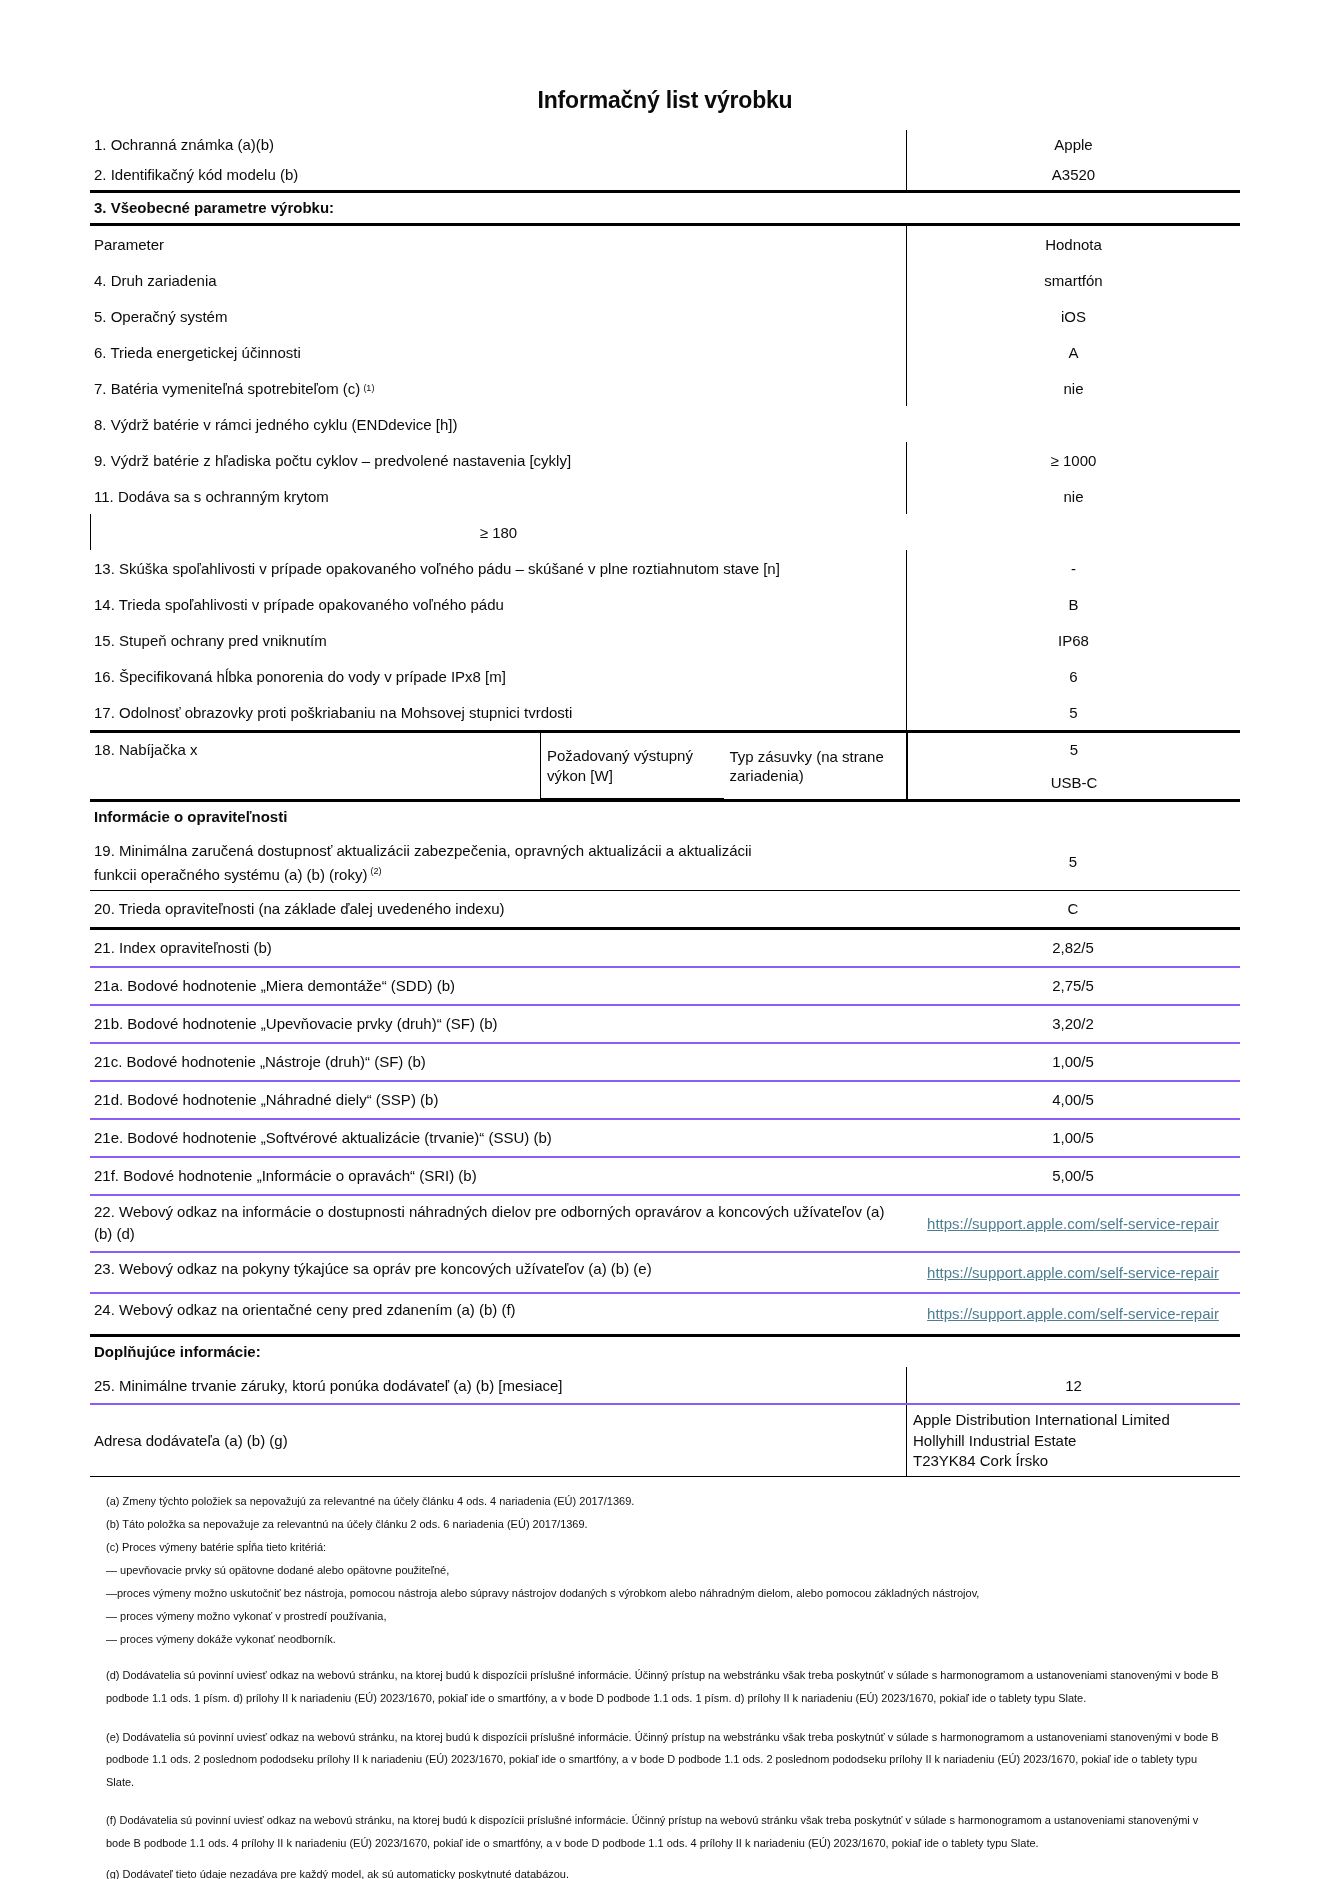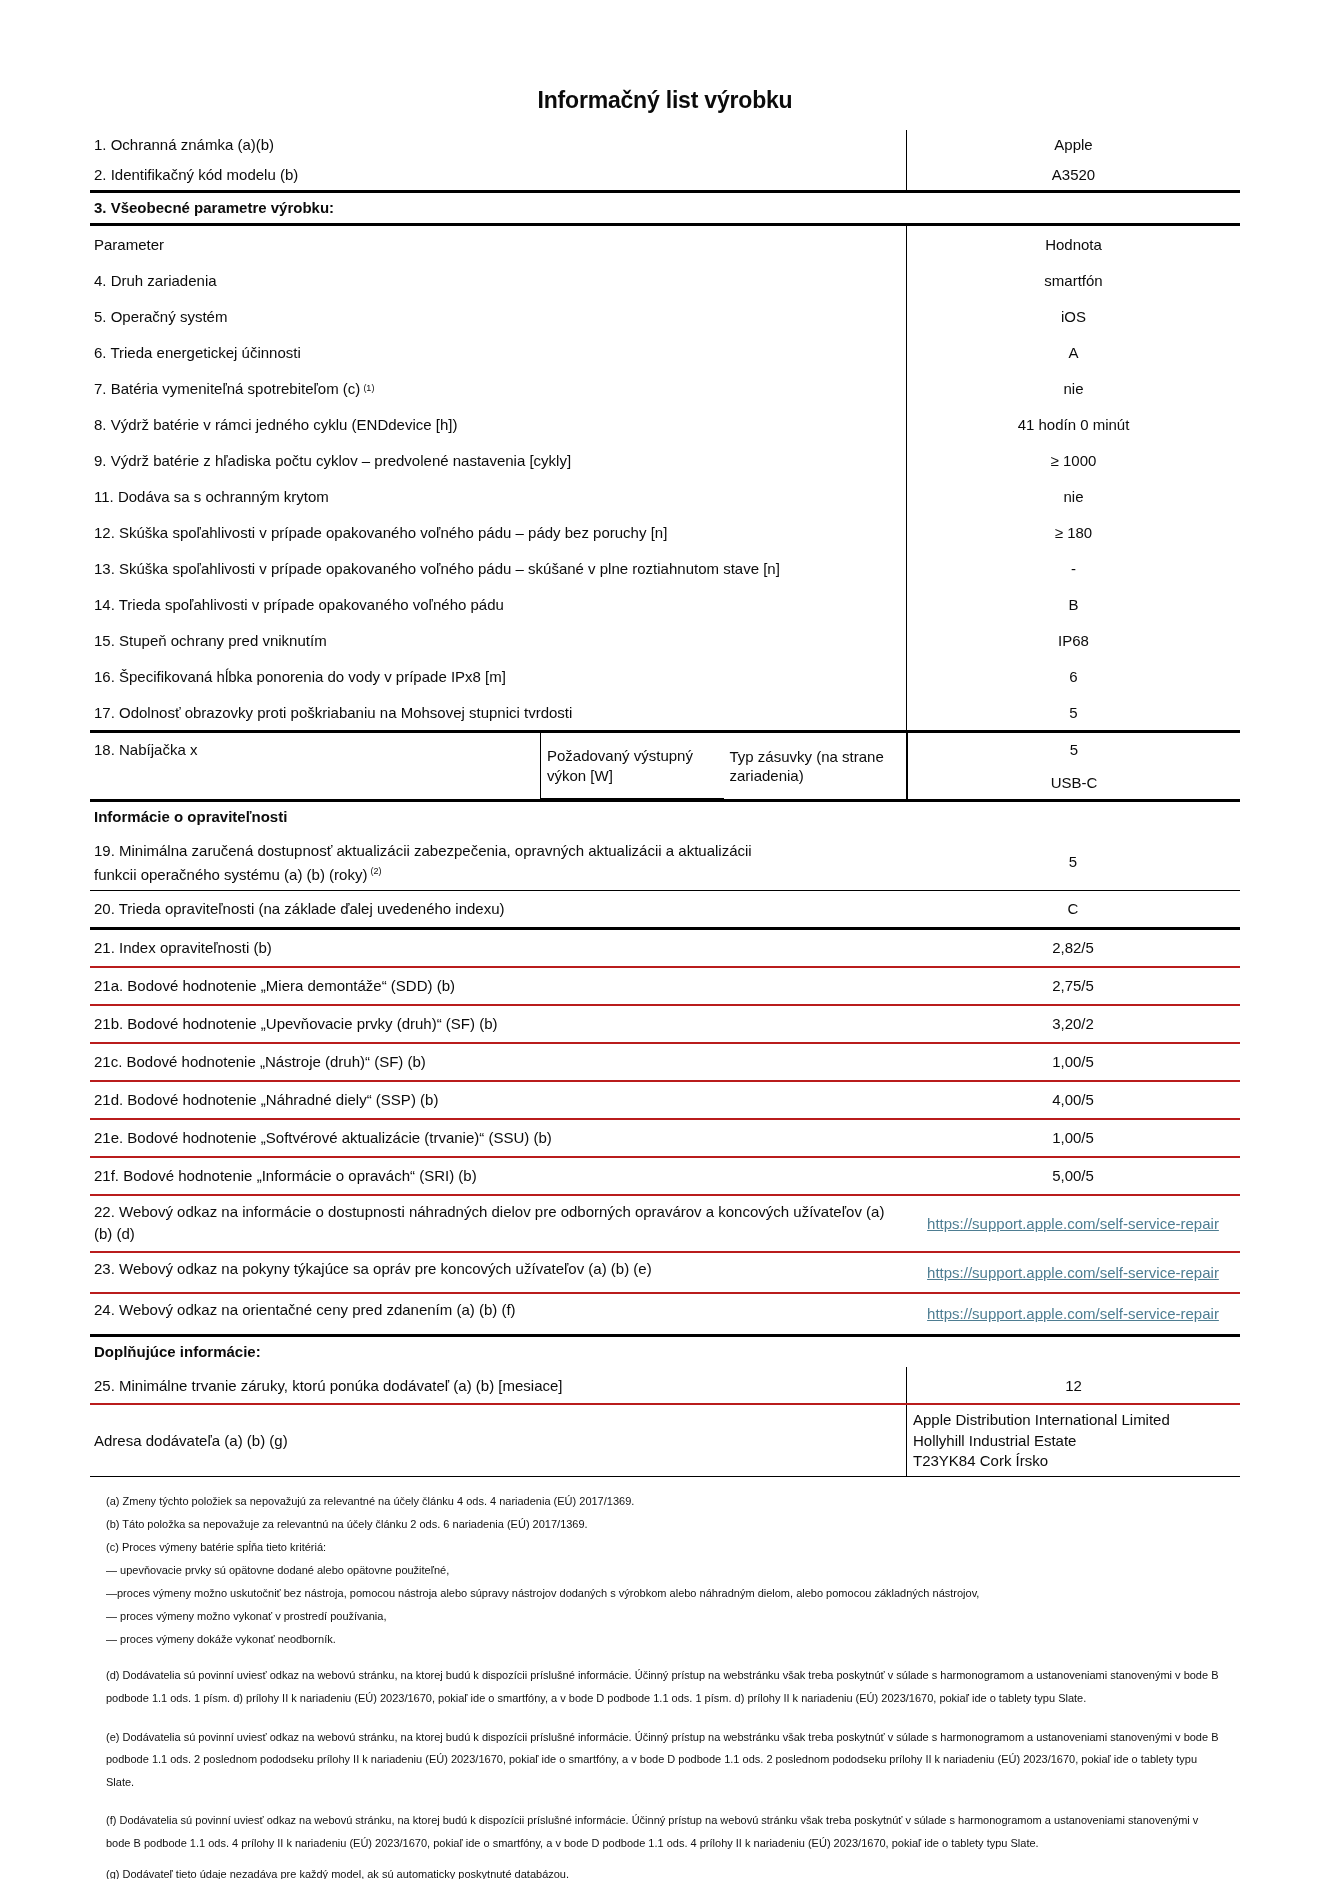--- a/index.html
+++ b/index.html
@@ -18,21 +18,21 @@
   
   .trow{display:grid;grid-template-columns:816px 334px;min-height:30px;}
   .trow .lbl{display:flex;align-items:center;padding:2px 10px 2px 4px;}
   .trow .val{display:flex;align-items:center;justify-content:center;text-align:center;padding:2px 4px;}
   .divided .val{border-left:1px solid #000;}
   .h36{min-height:36px;}
   .sup{font-size:9px;vertical-align:super;margin-left:3px;line-height:1;}
   
   .rule3{border-top:3px solid #000;}
   .b1{border-bottom:1px solid #000;}
-  .b2{border-bottom:2px solid #b91c1c;}
+  .b2{border-bottom:2px solid #8b5cf6;}
   .b3{border-bottom:3px solid #000;}
   .sec-header{font-weight:700;padding:5px 0 6px 4px;}
   
   .row18{display:grid;grid-template-columns:450px 366px 334px;min-height:66px;}
   .row18 .c1{display:flex;align-items:flex-start;padding:7px 8px 0 4px;}
   .row18 .c2{border-left:1px solid #000;display:flex;}
   .row18 .c3{border-left:2px solid #000;display:flex;flex-direction:column;}
   .row18 .sub{flex:1;display:flex;align-items:center;padding-left:6px;}
   .row18 .sub-top{border-bottom:1px solid #000;}
   .row18 .subv{flex:1;display:flex;align-items:center;justify-content:center;}
@@ -90,32 +90,30 @@
   </div>
   <div class="trow divided h36">
     <div class="lbl">
         <span>7. Batéria vymeniteľná spotrebiteľom (c)</span>
         <sup class="sup">(1)</sup>
       </div>
     <div class="val">nie</div>
   </div>
   <div class="trow divided h36">
     <div class="lbl">8. Výdrž batérie v rámci jedného cyklu (ENDdevice [h])</div>
-    <div class="val">41 hodín 0 minút</div>
   </div>
   <div class="trow divided h36">
     <div class="lbl">9. Výdrž batérie z hľadiska počtu cyklov – predvolené nastavenia [cykly]</div>
     <div class="val">≥ 1000</div>
   </div>
   <div class="trow divided h36">
     <div class="lbl">11. Dodáva sa s ochranným krytom</div>
     <div class="val">nie</div>
   </div>
   <div class="trow divided h36">
-    <div class="lbl">12. Skúška spoľahlivosti v prípade opakovaného voľného pádu – pády bez poruchy [n]</div>
     <div class="val">≥ 180</div>
   </div>
   <div class="trow divided h36">
     <div class="lbl">13. Skúška spoľahlivosti v prípade opakovaného voľného pádu – skúšané v plne roztiahnutom stave [n]</div>
     <div class="val">-</div>
   </div>
   <div class="trow divided h36">
     <div class="lbl">14. Trieda spoľahlivosti v prípade opakovaného voľného pádu</div>
     <div class="val">B</div>
   </div>

